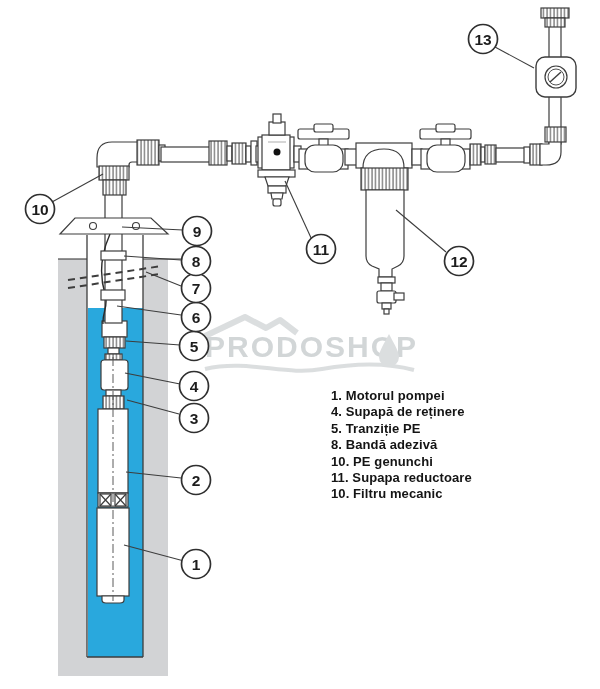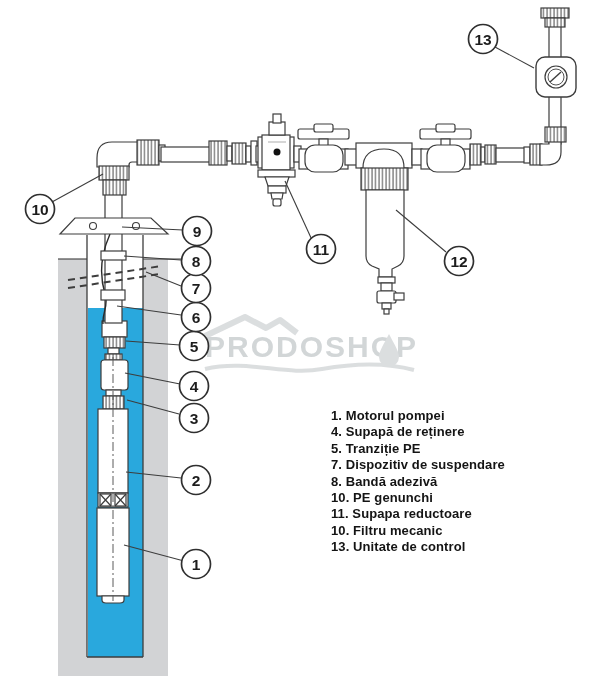--- a/index.html
+++ b/index.html
@@ -1,20 +1,20 @@
 <!DOCTYPE html>
 <html><head>
 <meta charset="utf-8">
 <style>
   html,body{margin:0;padding:0;background:#fff;}
   .stage{position:relative;width:600px;height:689px;background:#fff;overflow:hidden;
          font-family:"Liberation Sans",sans-serif;}
   svg{position:absolute;left:0;top:0;}
   .legend{position:absolute;left:331px;top:388px;width:250px;
-          font-size:13px;line-height:16.4px;font-weight:600;color:#141414;letter-spacing:.1px;margin-top:20px;}
+          font-size:13px;line-height:16.4px;font-weight:600;color:#141414;letter-spacing:.1px;}
   .legend div{white-space:nowrap;}
   .callout-num{font:600 15.5px "Liberation Sans",sans-serif;fill:#1c1c1c;}
   .wm-text{font:700 30px "Liberation Sans",sans-serif;letter-spacing:2px;fill:#c7ccce;}
 </style>
 </head>
 <body>
 
 <div class="stage">
 
 <svg width="600" height="689" viewBox="0 0 600 689">
@@ -261,21 +261,19 @@
           <circle cx="483" cy="39" r="14.5"></circle>
           <text class="callout-num" x="483" y="39" text-anchor="middle" dy=".36em" stroke="none">13</text>
         </g>
   </g>
 </svg>
 
 <div class="legend">
   <div>1. Motorul pompei</div>
   <div>4. Supapă de reținere</div>
   <div>5. Tranziție PE</div>
-  <div>7. Dispozitiv de suspendare</div>
   <div>8. Bandă adezivă</div>
   <div>10. PE genunchi</div>
   <div>11. Supapa reductoare</div>
   <div>10. Filtru mecanic</div>
-  <div>13. Unitate de control</div>
 </div>
 
 </div>
 
 </body></html>

